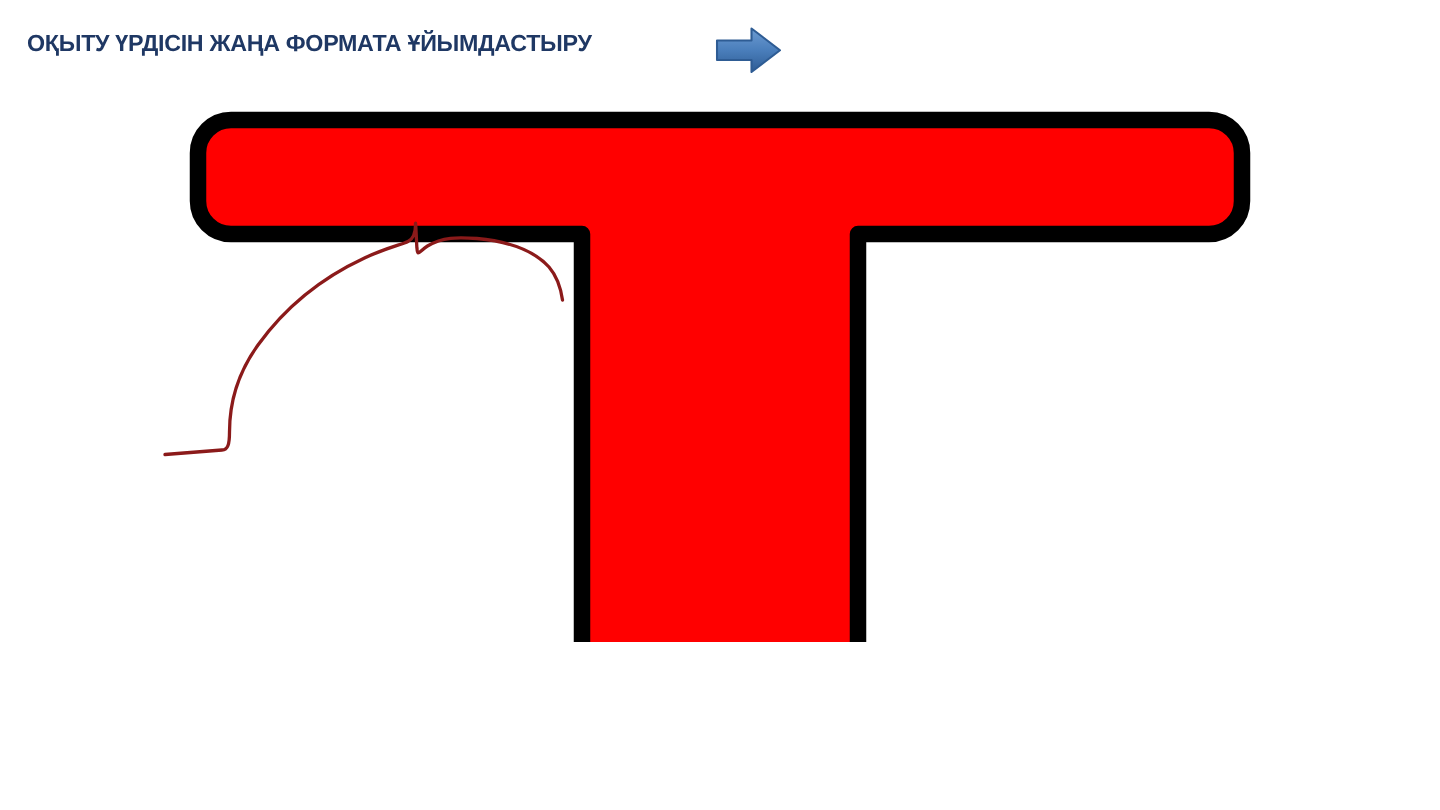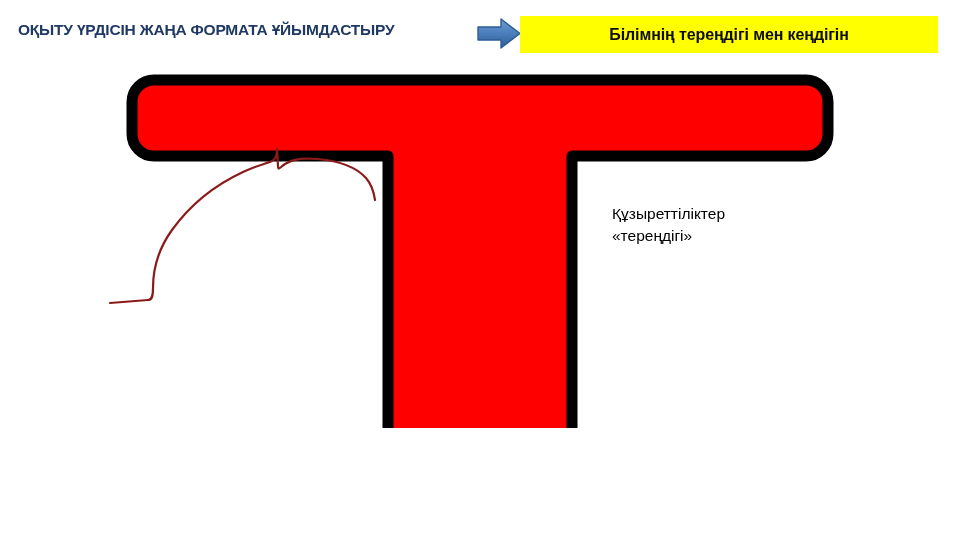--- a/index.html
+++ b/index.html
@@ -123,23 +123,20 @@
         <linearGradient id="arrGrad" x1="0" y1="0" x2="0" y2="1">
           <stop offset="0%" stop-color="#6C9BD2"></stop>
           <stop offset="50%" stop-color="#4A7EBB"></stop>
           <stop offset="100%" stop-color="#2E5C94"></stop>
         </linearGradient>
       </defs>
       <path d="M1 10 L24 10 L24 2 L43 16.5 L24 31 L24 23 L1 23 Z" fill="url(#arrGrad)" stroke="#2E5C94" stroke-width="1.4" stroke-linejoin="round"></path>
     </svg>
   </div>
 
-  <div class="banner-box">
-    <div class="banner-text">Білімнің тереңдігі мен кеңдігін</div>
-  </div>
 
   <div class="t-shape">
     <svg width="720" height="450" viewBox="0 0 720 450">
       <path d="M 34 12
                L 686 12
                A 22 22 0 0 1 708 34
                L 708 66
                A 22 22 0 0 1 686 88
                L 452 88
                L 452 423
@@ -180,22 +177,20 @@
                C 566 524 578 518 582 512
                C 586 505 582 499 574 496
                C 566 493 563 488 566 483
                C 570 476 583 470 604 466
                C 650 457 730 452 790 452
                C 820 452 843 453 856 455" fill="none" stroke="#5B6B7B" stroke-width="1.8" stroke-linecap="round" stroke-linejoin="round"></path>
     </svg>
   </div>
 
 
-  <div class="callout callout-right">Құзыреттіліктер
-«тереңдігі»</div>
 
   <div class="logo">
     <svg width="58" height="54" viewBox="0 0 58 54">
       <g>
 
         <path d="M12 22 C4 16 6 8 14 10 C20 12 22 18 20 24 Z" fill="#1F3A93"></path>
         <path d="M46 22 C54 16 52 8 44 10 C38 12 36 18 38 24 Z" fill="#1F3A93"></path>
         <path d="M16 34 C8 34 4 28 10 24 C16 20 22 24 22 30 Z" fill="#1F3A93"></path>
         <path d="M42 34 C50 34 54 28 48 24 C42 20 36 24 36 30 Z" fill="#1F3A93"></path>
         <path d="M24 12 C22 4 28 0 33 4 C38 8 36 14 31 17 Z" fill="#1F3A93"></path>

